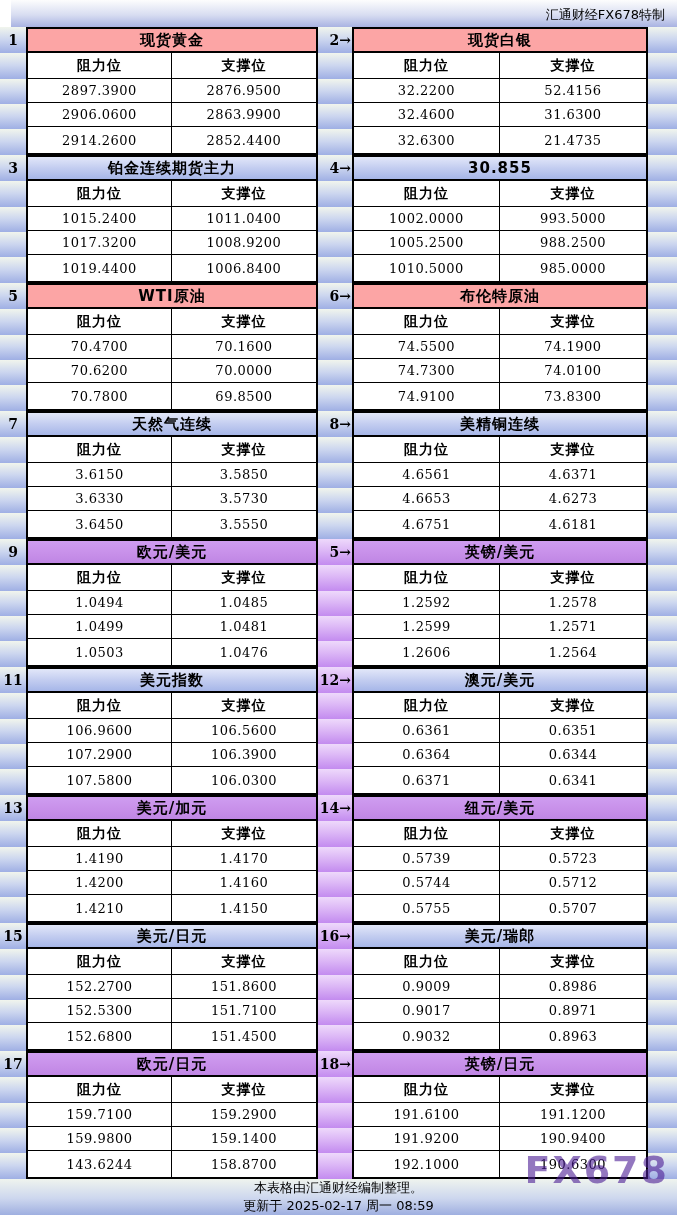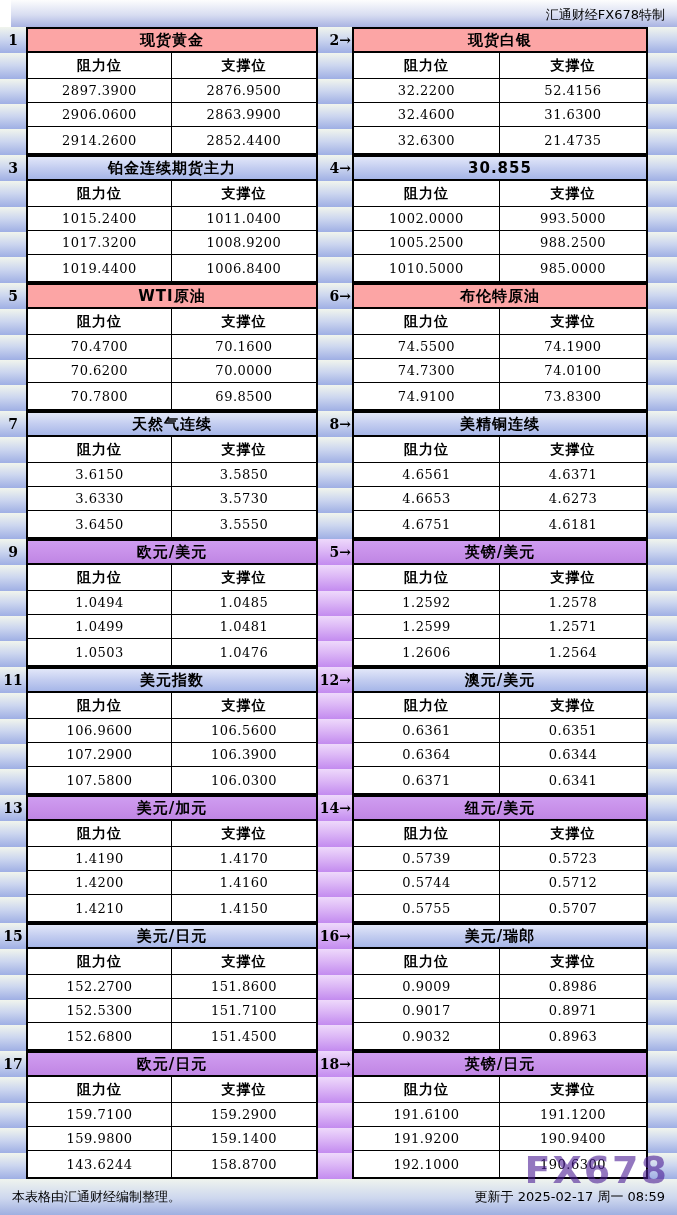--- a/index.html
+++ b/index.html
@@ -44,21 +44,21 @@
   .c { display:flex; align-items:center; justify-content:center; border-bottom:1px solid #000; font-size:13px; }
   .lcell { border-right:1px solid #000; }
   .ch { font-weight:bold; font-size:14px; letter-spacing:1px; }
   .c.last { border-bottom:none; }
   .v { font-family:"DejaVu Serif","Liberation Serif",serif; letter-spacing:0.5px; }
   
   .footer {
     height:36px; box-sizing:border-box;
     background:linear-gradient(180deg,#eff4ee 0%,#ccd6ee 55%,#9fafe0 100%);
     display:flex; align-items:center; justify-content:space-between;
-    padding:0 12px; font-size:13px;
+    padding:0 12px; font-size:13px;flex-direction:column;
   }
   .watermark {
     position:absolute; right:8px; top:1148px; z-index:5; pointer-events:none;
     font-size:38px; font-weight:bold; letter-spacing:2px;
     color:#4c1d95; opacity:0.6;
   }
 </style>
 </head>
 <body>
 

